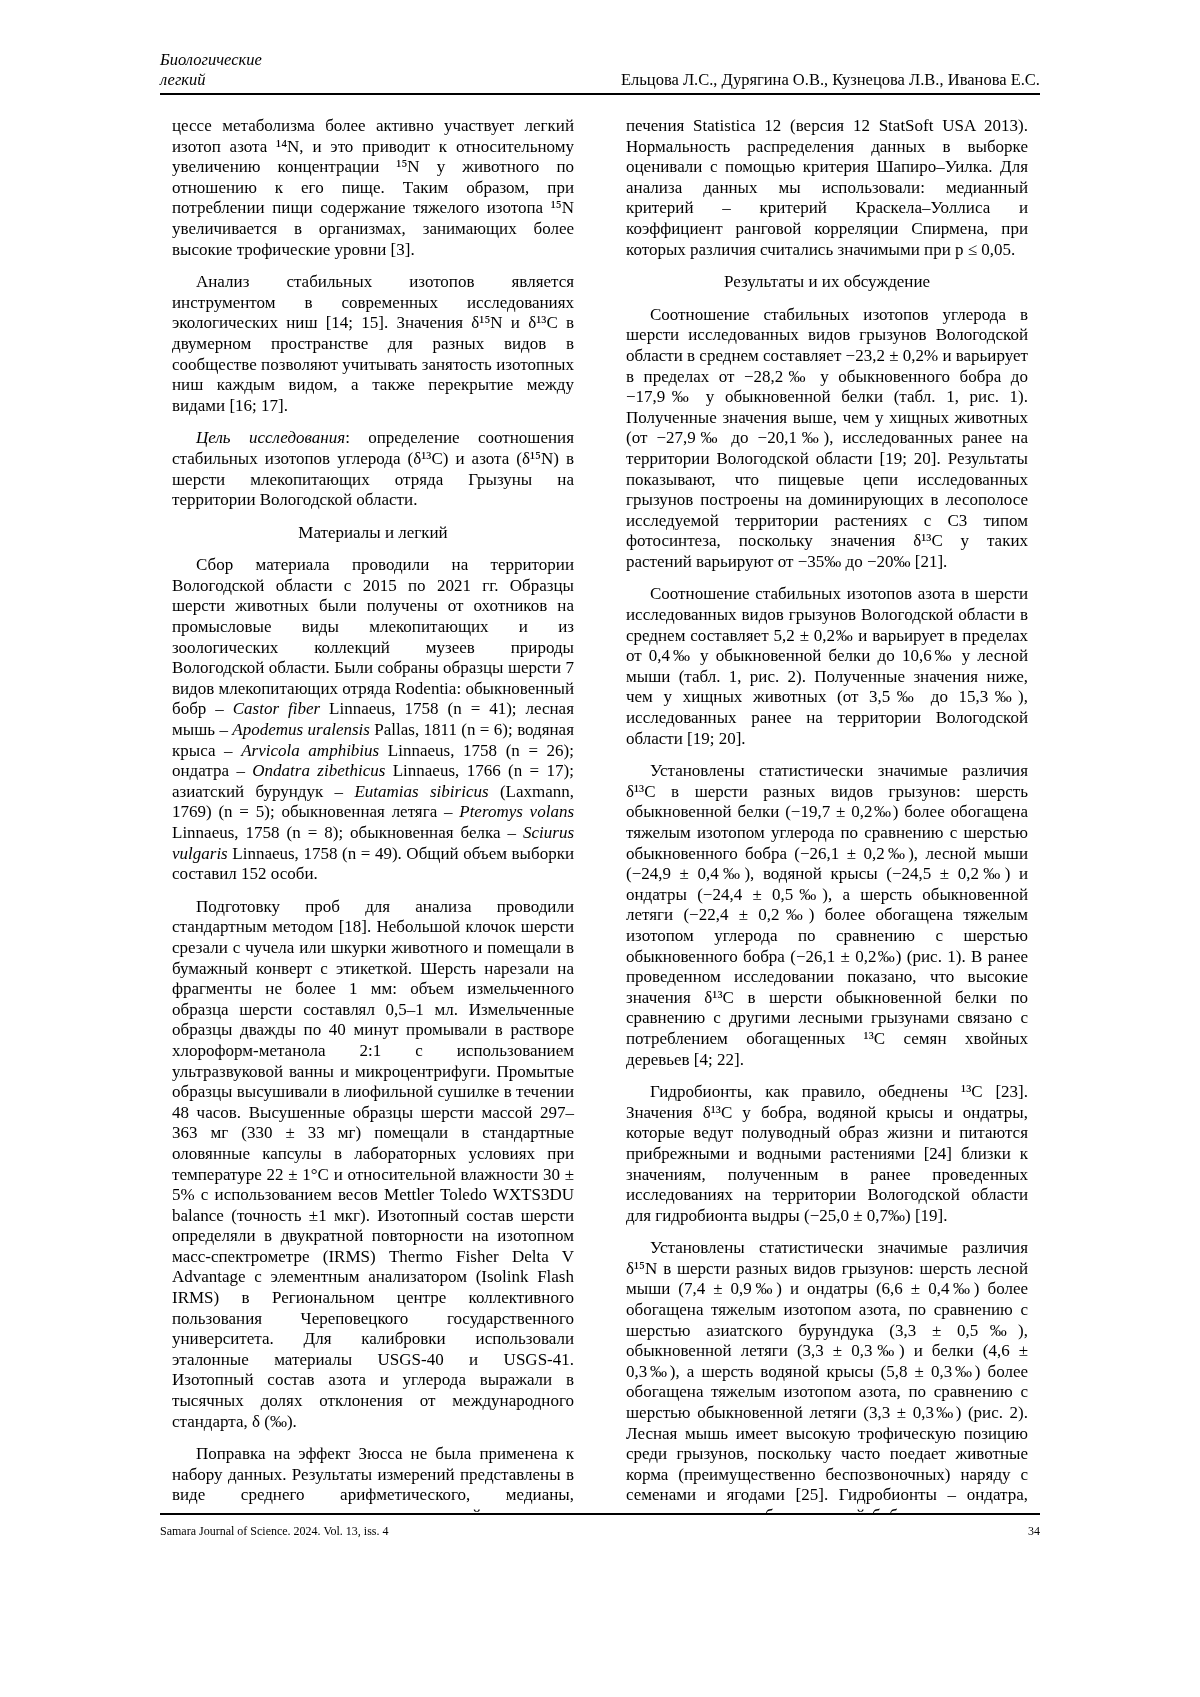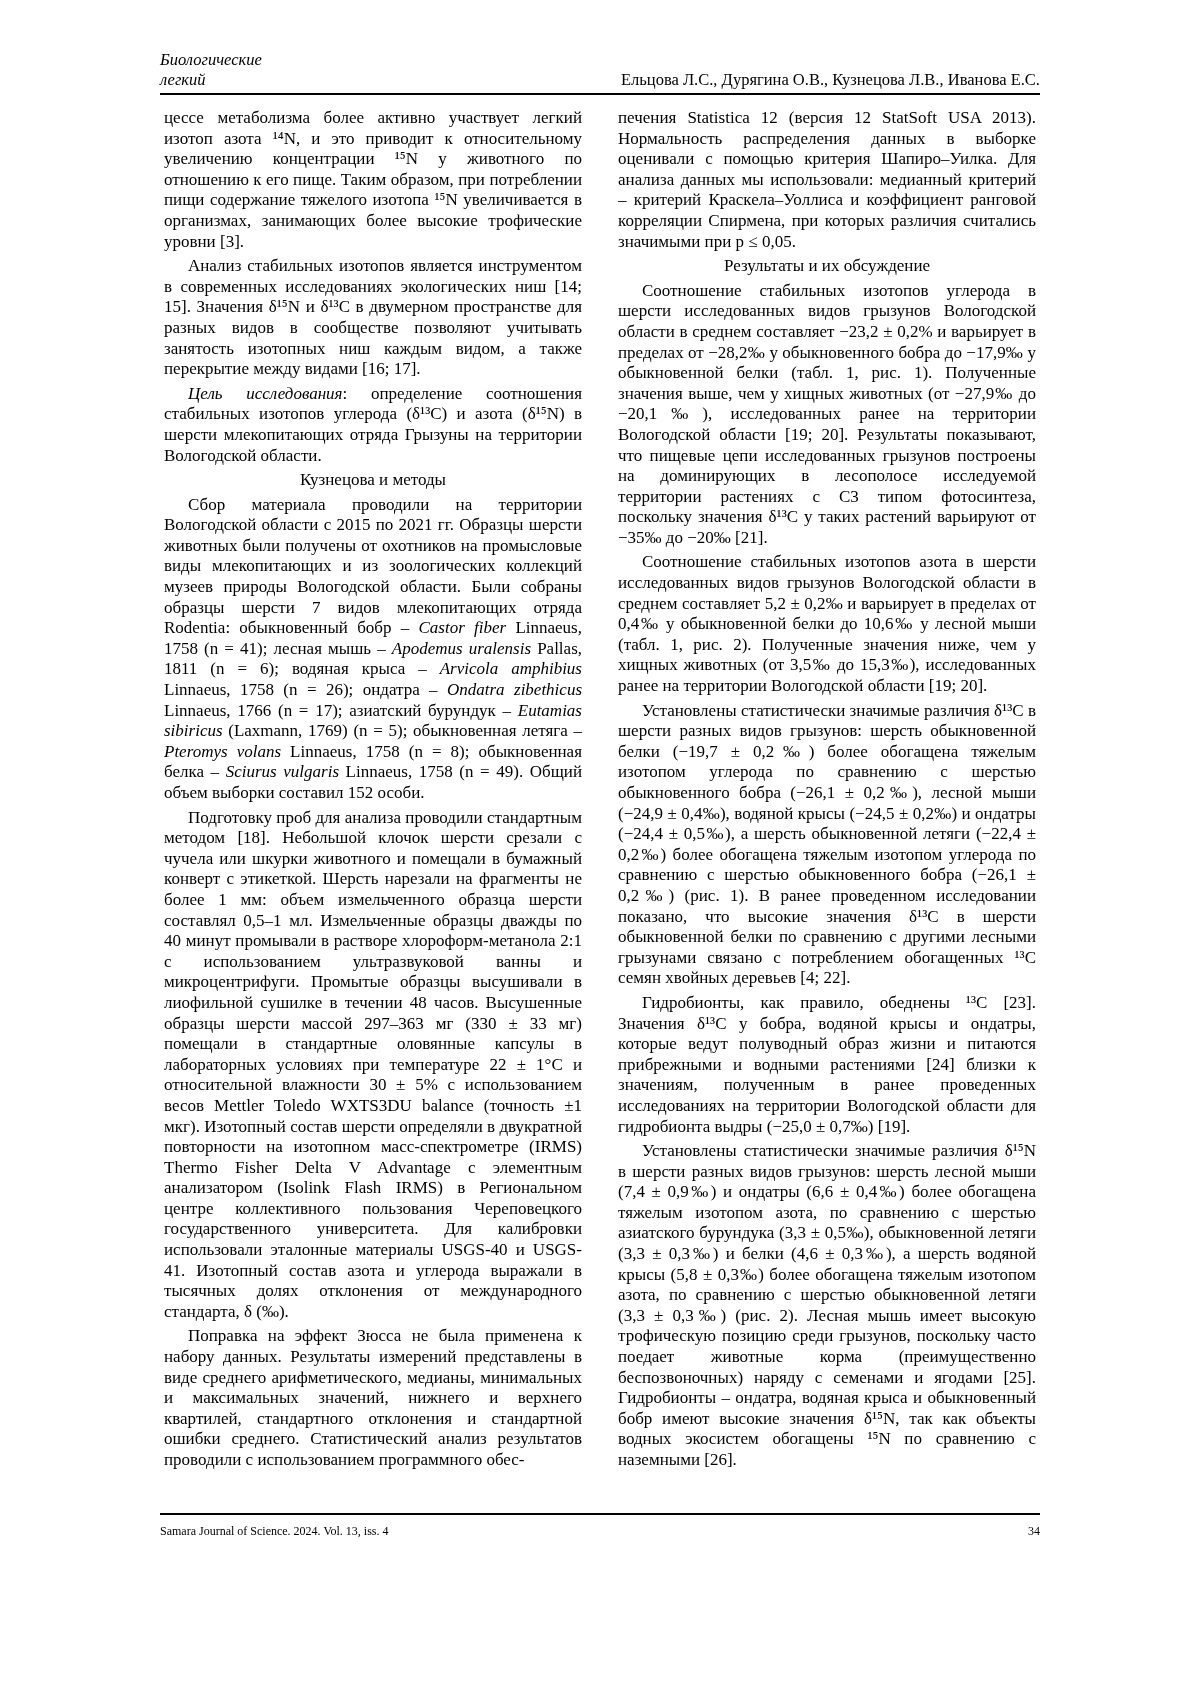--- a/index.html
+++ b/index.html
@@ -24,21 +24,21 @@
   .header-left { font-style: italic; text-align: left; white-space: nowrap; }
   .header-right { text-align: left; margin-left: 28px; }
   .columns {
     flex: 1 1 auto;
     display: flex;
     gap: 28px;
     margin-top: 9px;
     overflow: hidden;
   }
   .col { flex: 1 1 0; font-size: 17px; line-height: 20.6px; }
-  .para { margin: 4px; text-indent: 24px; text-align: justify; }
+  .para { margin: 12px; text-indent: 24px; text-align: justify; }
   .para.no-indent { text-indent: 0; }
   .it { font-style: italic; }
   .section-heading {
     font-size: 17px; line-height: 20.6px;
     font-weight: normal; 
     text-align: center; margin: 2px 0 2px 0;
   }
   .page-footer {
     margin-top: auto;
     border-top: 2px solid #000;
@@ -60,21 +60,21 @@
     <div class="header-right">
       <div>Ельцова Л.С., Дурягина О.В., Кузнецова Л.В., Иванова Е.С.</div>
     </div>
   </header>
 
   <main class="columns">
     <section class="col">
         <p class="para no-indent"><span>цессе метаболизма более активно участвует легкий изотоп азота ¹⁴N, и это приводит к относительному увеличению концентрации ¹⁵N у животного по отношению к его пище. Таким образом, при потреблении пищи содержание тяжелого изотопа ¹⁵N увеличивается в организмах, занимающих более высокие трофические уровни [3].</span></p>
         <p class="para"><span>Анализ стабильных изотопов является инструментом в современных исследованиях экологических ниш [14; 15]. Значения δ¹⁵N и δ¹³C в двумерном пространстве для разных видов в сообществе позволяют учитывать занятость изотопных ниш каждым видом, а также перекрытие между видами [16; 17].</span></p>
         <p class="para"><span class="it">Цель исследования</span><span>: определение соотношения стабильных изотопов углерода (δ¹³C) и азота (δ¹⁵N) в шерсти млекопитающих отряда Грызуны на территории Вологодской области.</span></p>
-        <h2 class="section-heading">Кузнецова и методы</h2>
+        <h2 class="section-heading">Материалы и легкий</h2>
         <p class="para"><span>Сбор материала проводили на территории Вологодской области с 2015 по 2021 гг. Образцы шерсти животных были получены от охотников на промысловые виды млекопитающих и из зоологических коллекций музеев природы Вологодской области. Были собраны образцы шерсти 7 видов млекопитающих отряда Rodentia: обыкновенный бобр – </span><span class="it">Castor fiber</span><span> Linnaeus, 1758 (n = 41); лесная мышь – </span><span class="it">Apodemus uralensis</span><span> Pallas, 1811 (n = 6); водяная крыса – </span><span class="it">Arvicola amphibius</span><span> Linnaeus, 1758 (n = 26); ондатра – </span><span class="it">Ondatra zibethicus</span><span> Linnaeus, 1766 (n = 17); азиатский бурундук – </span><span class="it">Eutamias sibiricus</span><span> (Laxmann, 1769) (n = 5); обыкновенная летяга – </span><span class="it">Pteromys volans</span><span> Linnaeus, 1758 (n = 8); обыкновенная белка – </span><span class="it">Sciurus vulgaris</span><span> Linnaeus, 1758 (n = 49). Общий объем выборки составил 152 особи.</span></p>
         <p class="para"><span>Подготовку проб для анализа проводили стандартным методом [18]. Небольшой клочок шерсти срезали с чучела или шкурки животного и помещали в бумажный конверт с этикеткой. Шерсть нарезали на фрагменты не более 1 мм: объем измельченного образца шерсти составлял 0,5–1 мл. Измельченные образцы дважды по 40 минут промывали в растворе хлороформ-метанола 2:1 с использованием ультразвуковой ванны и микроцентрифуги. Промытые образцы высушивали в лиофильной сушилке в течении 48 часов. Высушенные образцы шерсти массой 297–363 мг (330 ± 33 мг) помещали в стандартные оловянные капсулы в лабораторных условиях при температуре 22 ± 1°C и относительной влажности 30 ± 5% с использованием весов Mettler Toledo WXTS3DU balance (точность ±1 мкг). Изотопный состав шерсти определяли в двукратной повторности на изотопном масс-спектрометре (IRMS) Thermo Fisher Delta V Advantage с элементным анализатором (Isolink Flash IRMS) в Региональном центре коллективного пользования Череповецкого государственного университета. Для калибровки использовали эталонные материалы USGS-40 и USGS-41. Изотопный состав азота и углерода выражали в тысячных долях отклонения от международного стандарта, δ (‰).</span></p>
         <p class="para"><span>Поправка на эффект Зюсса не была применена к набору данных. Результаты измерений представлены в виде среднего арифметического, медианы, минимальных и максимальных значений, нижнего и верхнего квартилей, стандартного отклонения и стандартной ошибки среднего. Статистический анализ результатов проводили с использованием программного обес-</span></p>
       </section>
     <section class="col">
         <p class="para no-indent"><span>печения Statistica 12 (версия 12 StatSoft USA 2013). Нормальность распределения данных в выборке оценивали с помощью критерия Шапиро–Уилка. Для анализа данных мы использовали: медианный критерий – критерий Краскела–Уоллиса и коэффициент ранговой корреляции Спирмена, при которых различия считались значимыми при p ≤ 0,05.</span></p>
         <h2 class="section-heading">Результаты и их обсуждение</h2>
         <p class="para"><span>Соотношение стабильных изотопов углерода в шерсти исследованных видов грызунов Вологодской области в среднем составляет −23,2 ± 0,2% и варьирует в пределах от −28,2‰ у обыкновенного бобра до −17,9‰ у обыкновенной белки (табл. 1, рис. 1). Полученные значения выше, чем у хищных животных (от −27,9‰ до −20,1‰), исследованных ранее на территории Вологодской области [19; 20]. Результаты показывают, что пищевые цепи исследованных грызунов построены на доминирующих в лесополосе исследуемой территории растениях с C3 типом фотосинтеза, поскольку значения δ¹³C у таких растений варьируют от −35‰ до −20‰ [21].</span></p>
         <p class="para"><span>Соотношение стабильных изотопов азота в шерсти исследованных видов грызунов Вологодской области в среднем составляет 5,2 ± 0,2‰ и варьирует в пределах от 0,4‰ у обыкновенной белки до 10,6‰ у лесной мыши (табл. 1, рис. 2). Полученные значения ниже, чем у хищных животных (от 3,5‰ до 15,3‰), исследованных ранее на территории Вологодской области [19; 20].</span></p>
         <p class="para"><span>Установлены статистически значимые различия δ¹³C в шерсти разных видов грызунов: шерсть обыкновенной белки (−19,7 ± 0,2‰) более обогащена тяжелым изотопом углерода по сравнению с шерстью обыкновенного бобра (−26,1 ± 0,2‰), лесной мыши (−24,9 ± 0,4‰), водяной крысы (−24,5 ± 0,2‰) и ондатры (−24,4 ± 0,5‰), а шерсть обыкновенной летяги (−22,4 ± 0,2‰) более обогащена тяжелым изотопом углерода по сравнению с шерстью обыкновенного бобра (−26,1 ± 0,2‰) (рис. 1). В ранее проведенном исследовании показано, что высокие значения δ¹³C в шерсти обыкновенной белки по сравнению с другими лесными грызунами связано с потреблением обогащенных ¹³C семян хвойных деревьев [4; 22].</span></p>

